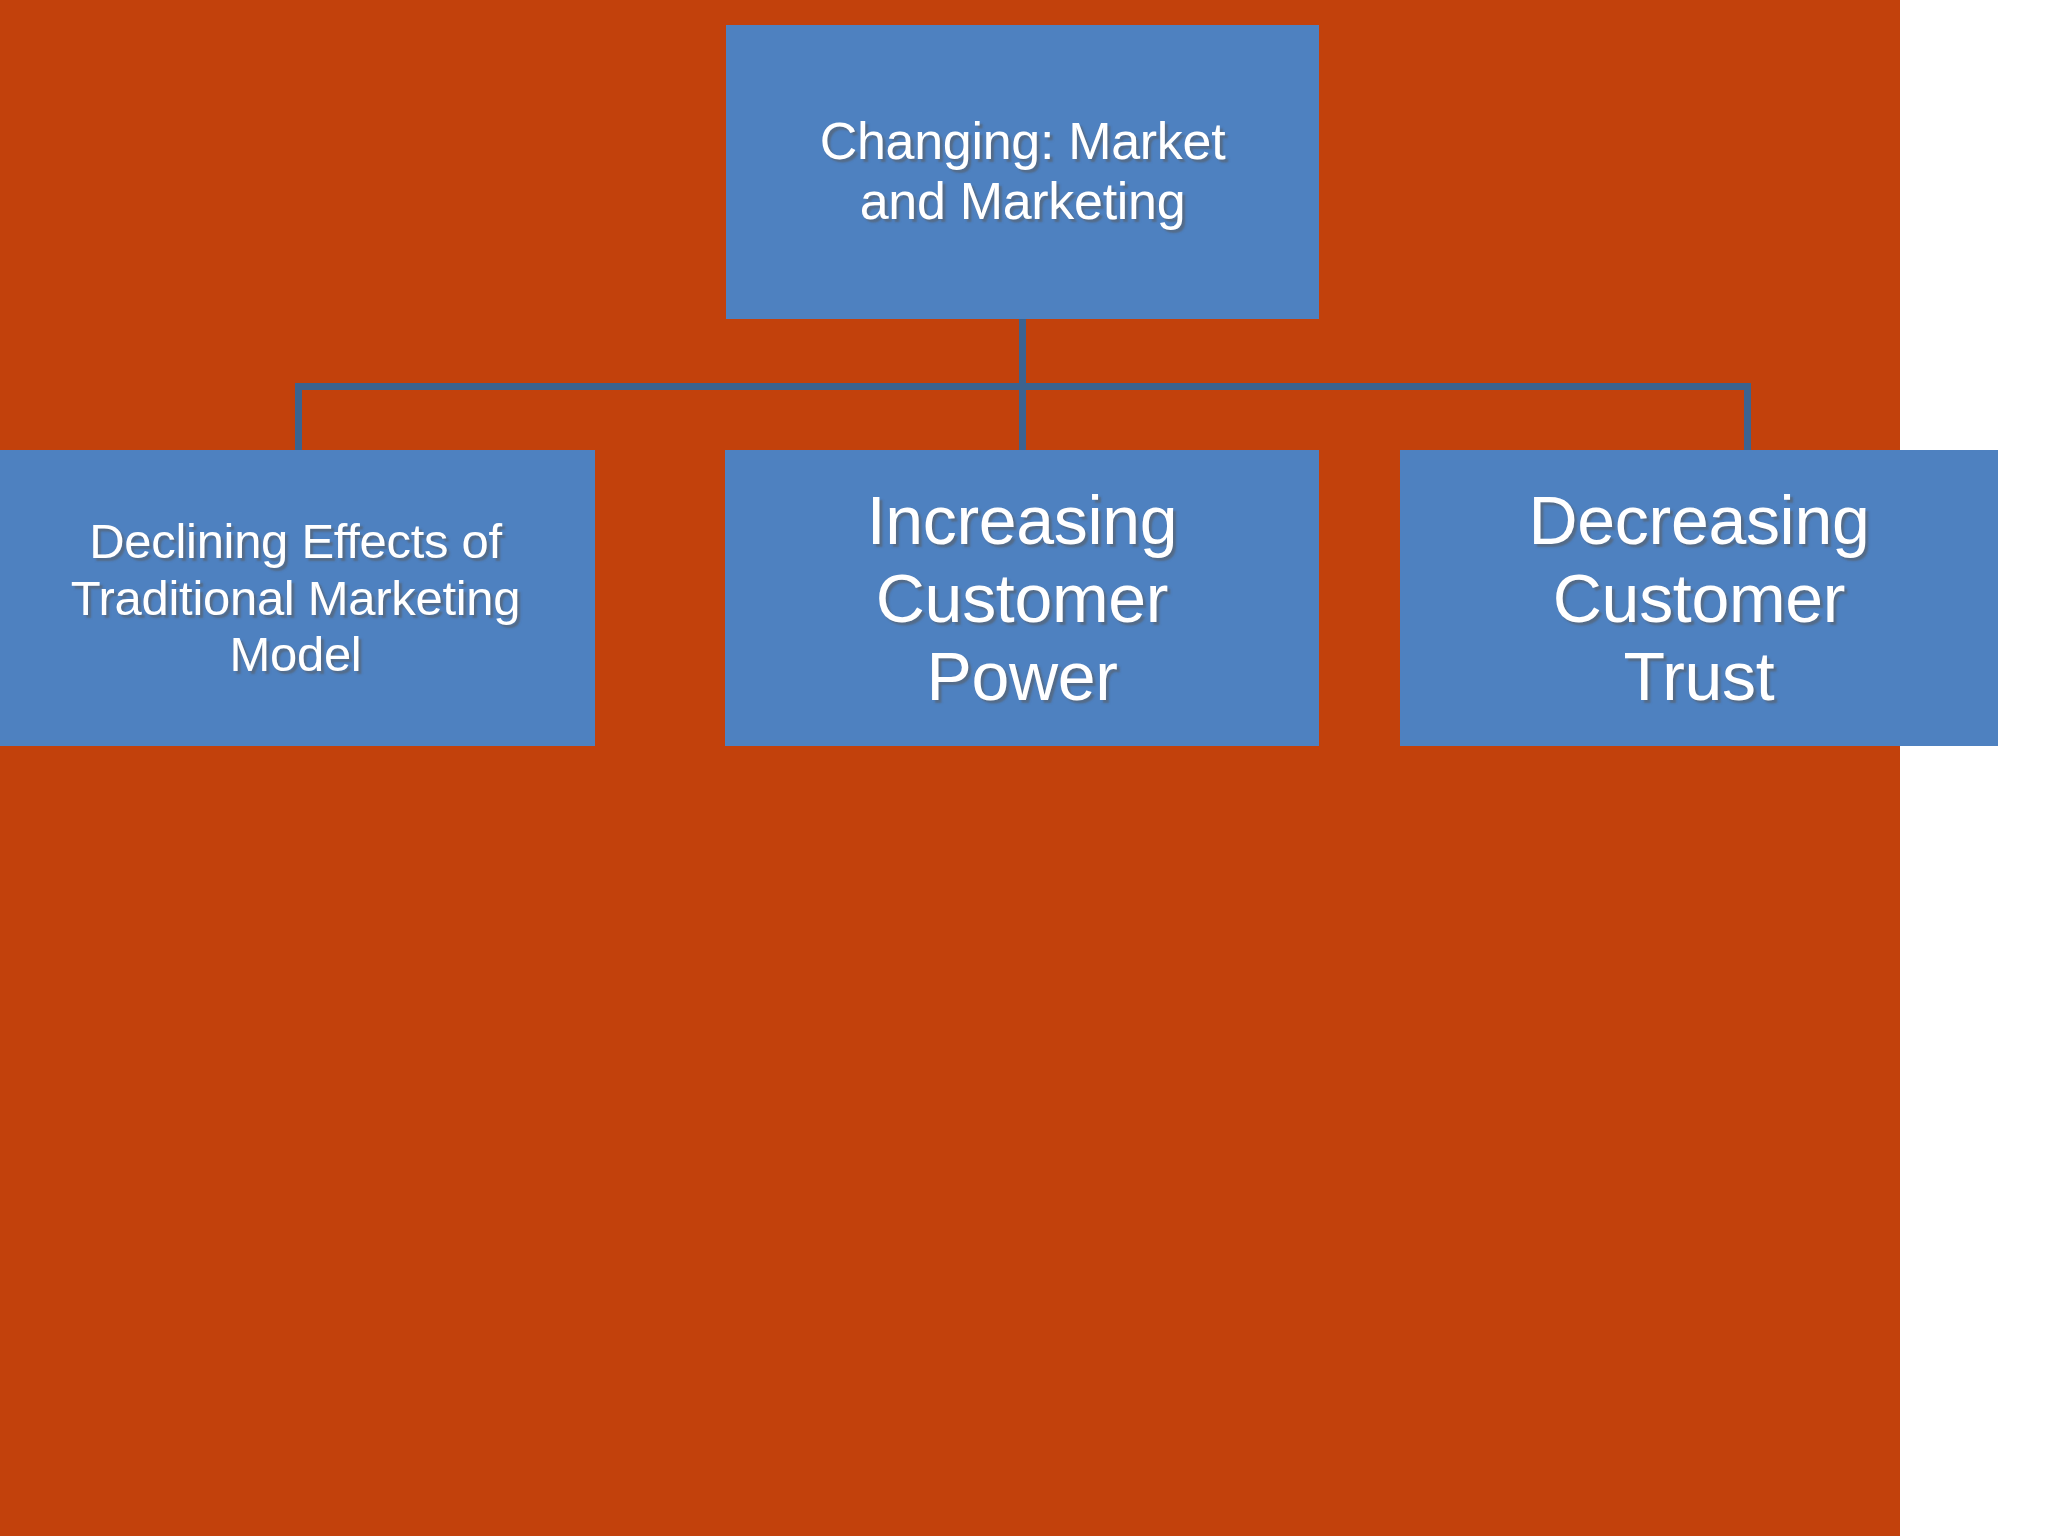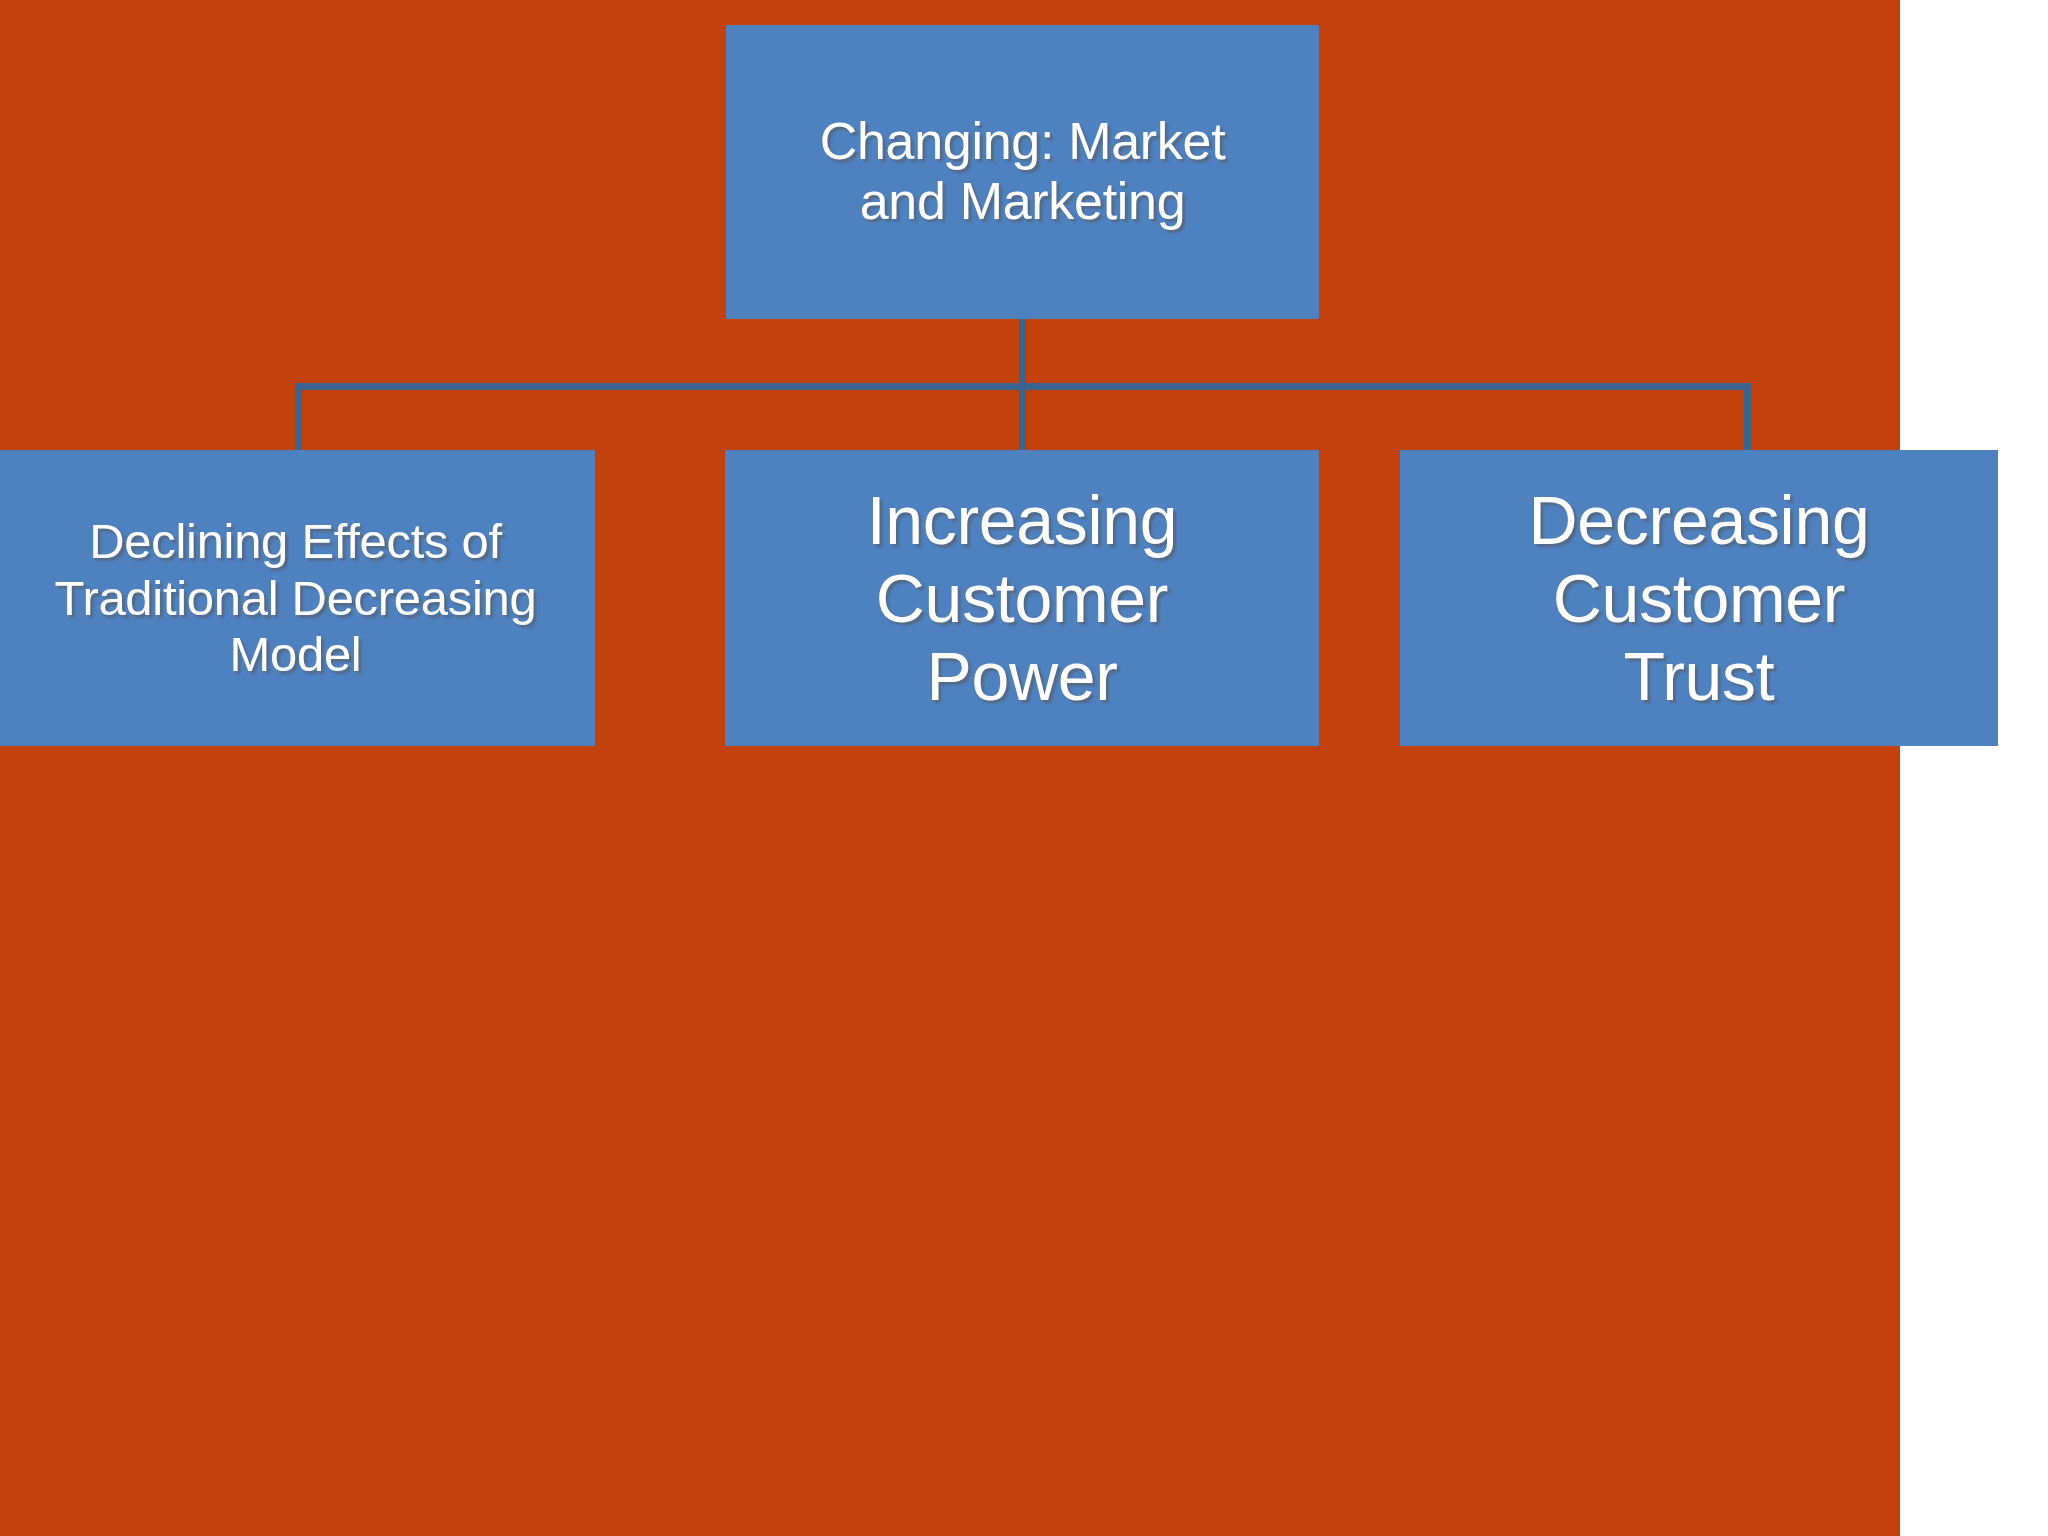--- a/index.html
+++ b/index.html
@@ -148,21 +148,21 @@
   </div>
 
   <div class="conn" id="conn-root-stem"></div>
   <div class="conn" id="conn-bus"></div>
   <div class="conn" id="conn-drop-left"></div>
   <div class="conn" id="conn-drop-middle"></div>
   <div class="conn" id="conn-drop-right"></div>
 
   <div class="node" id="node-left">
     <span class="node-label">Declining Effects of
-Traditional Decreasing
+Traditional Marketing
 Model</span>
   </div>
 
   <div class="node" id="node-middle">
     <span class="node-label">Increasing
 Customer
 Power</span>
   </div>
 
   <div class="node" id="node-right">

